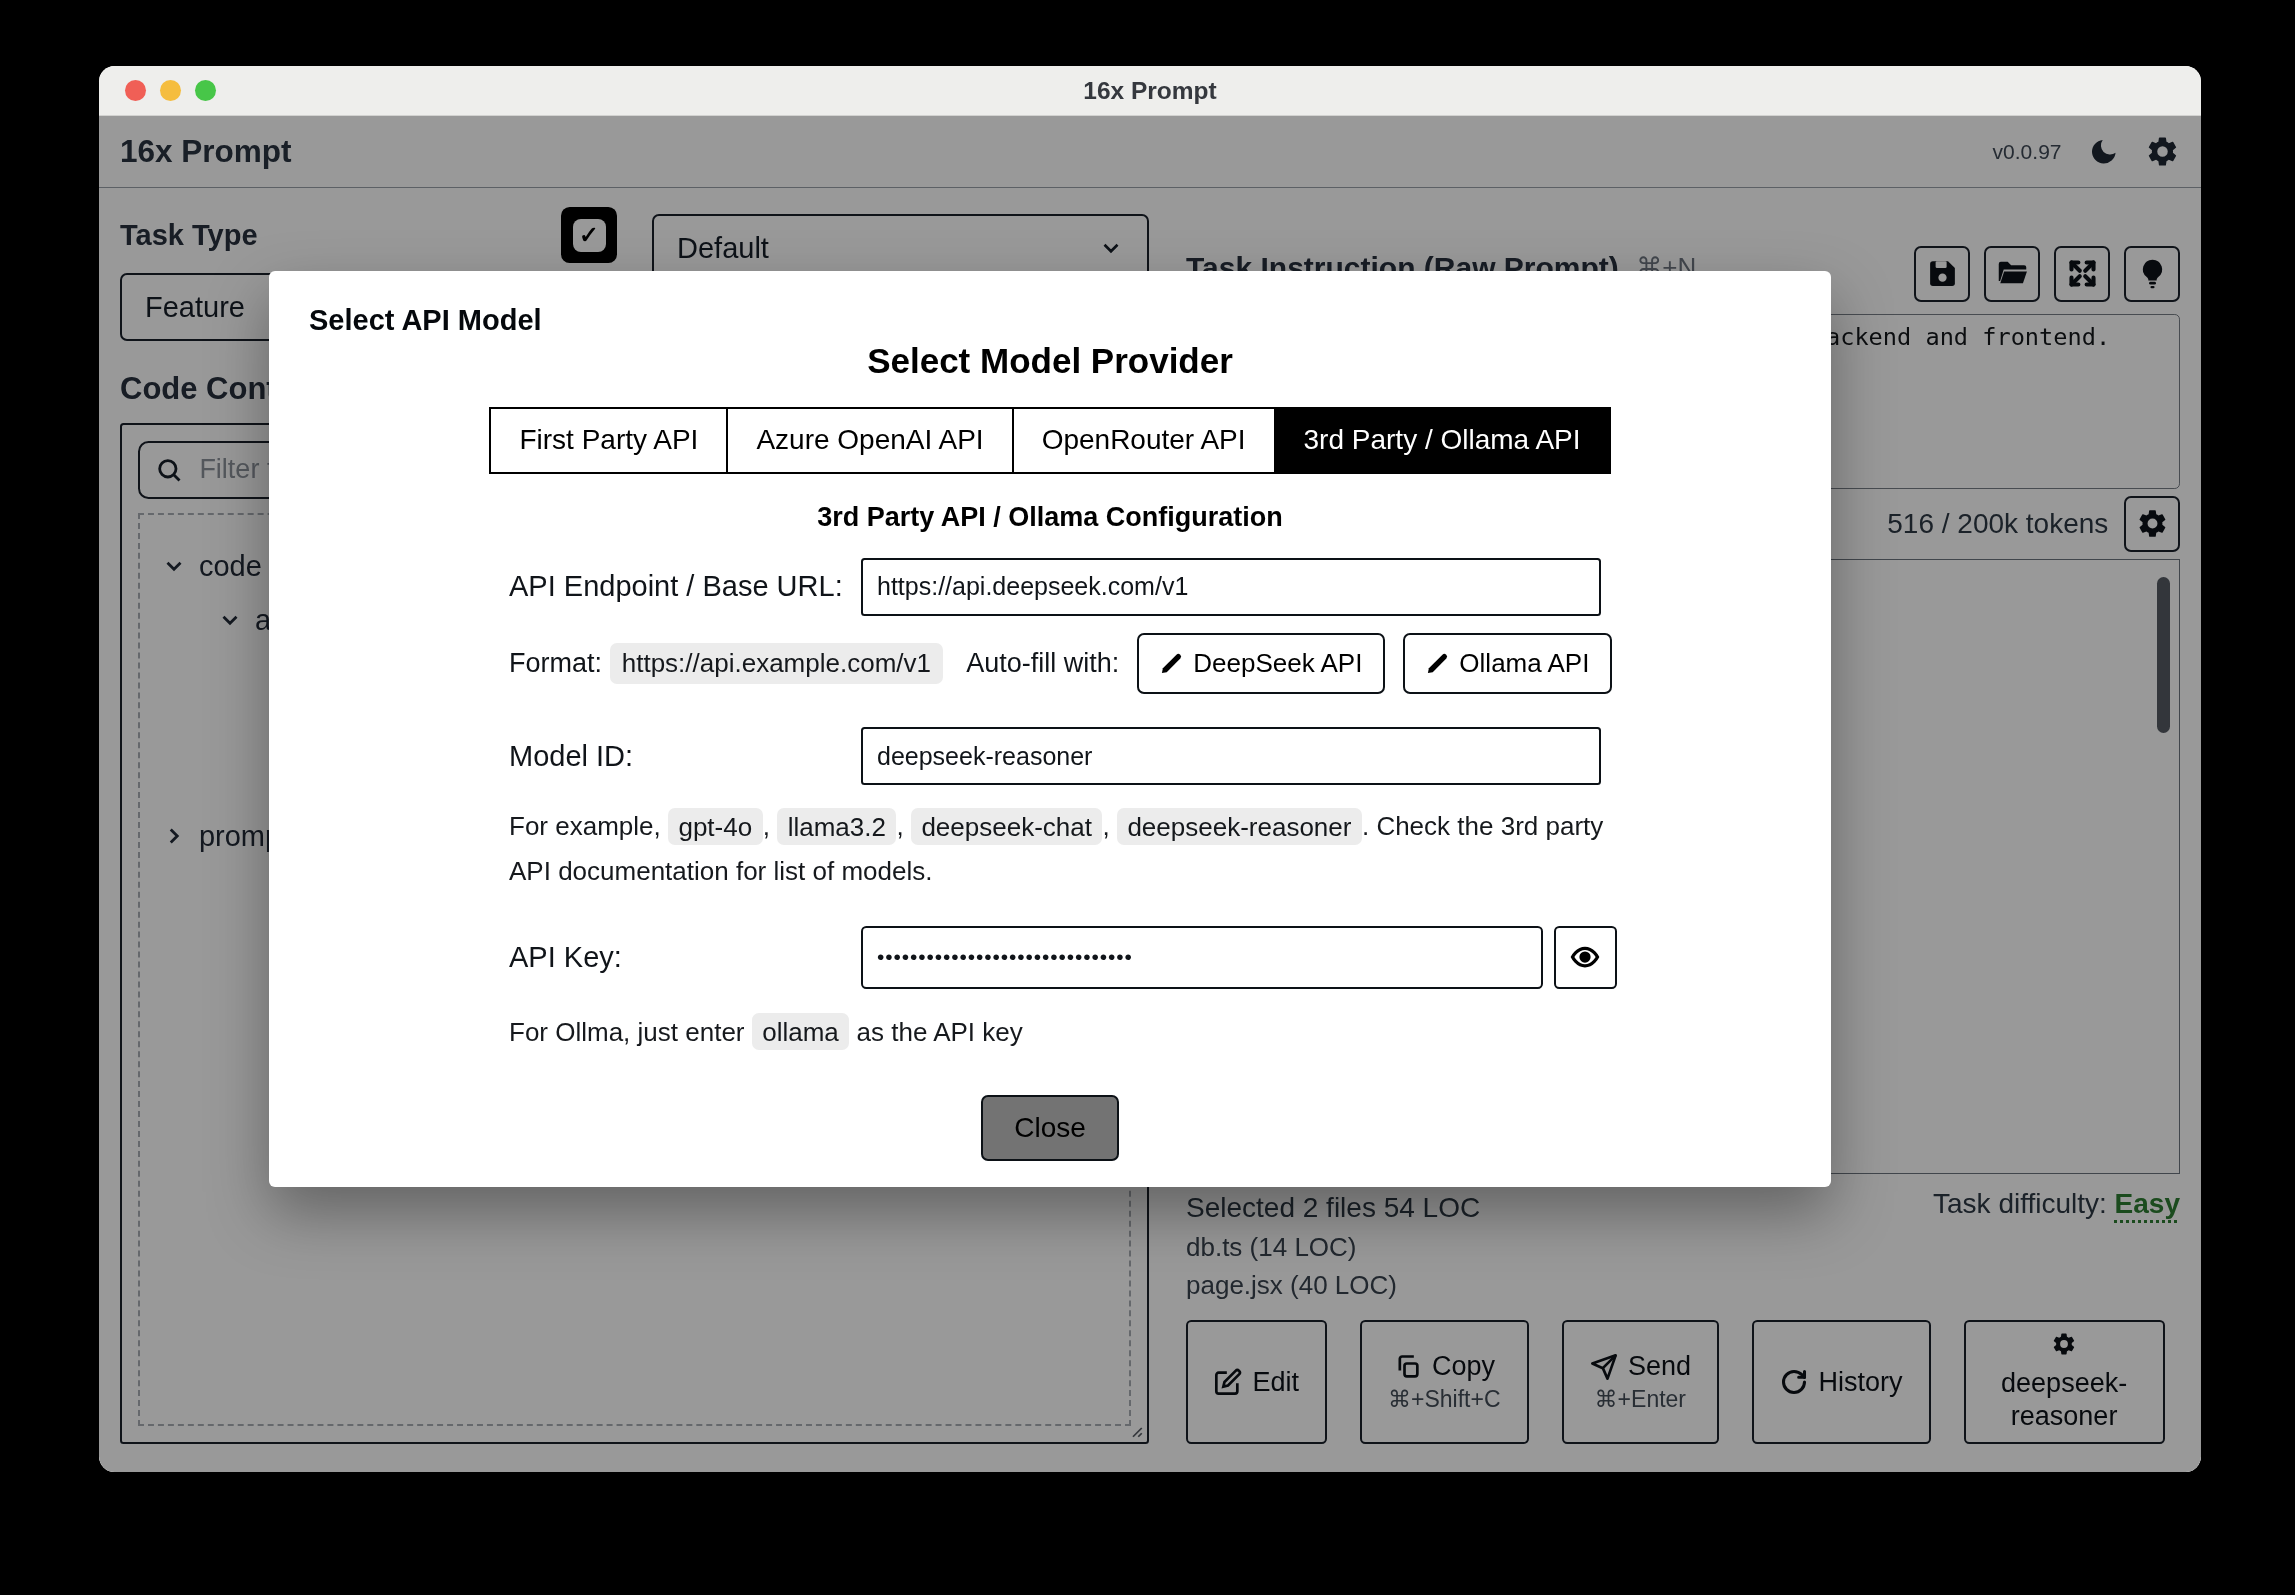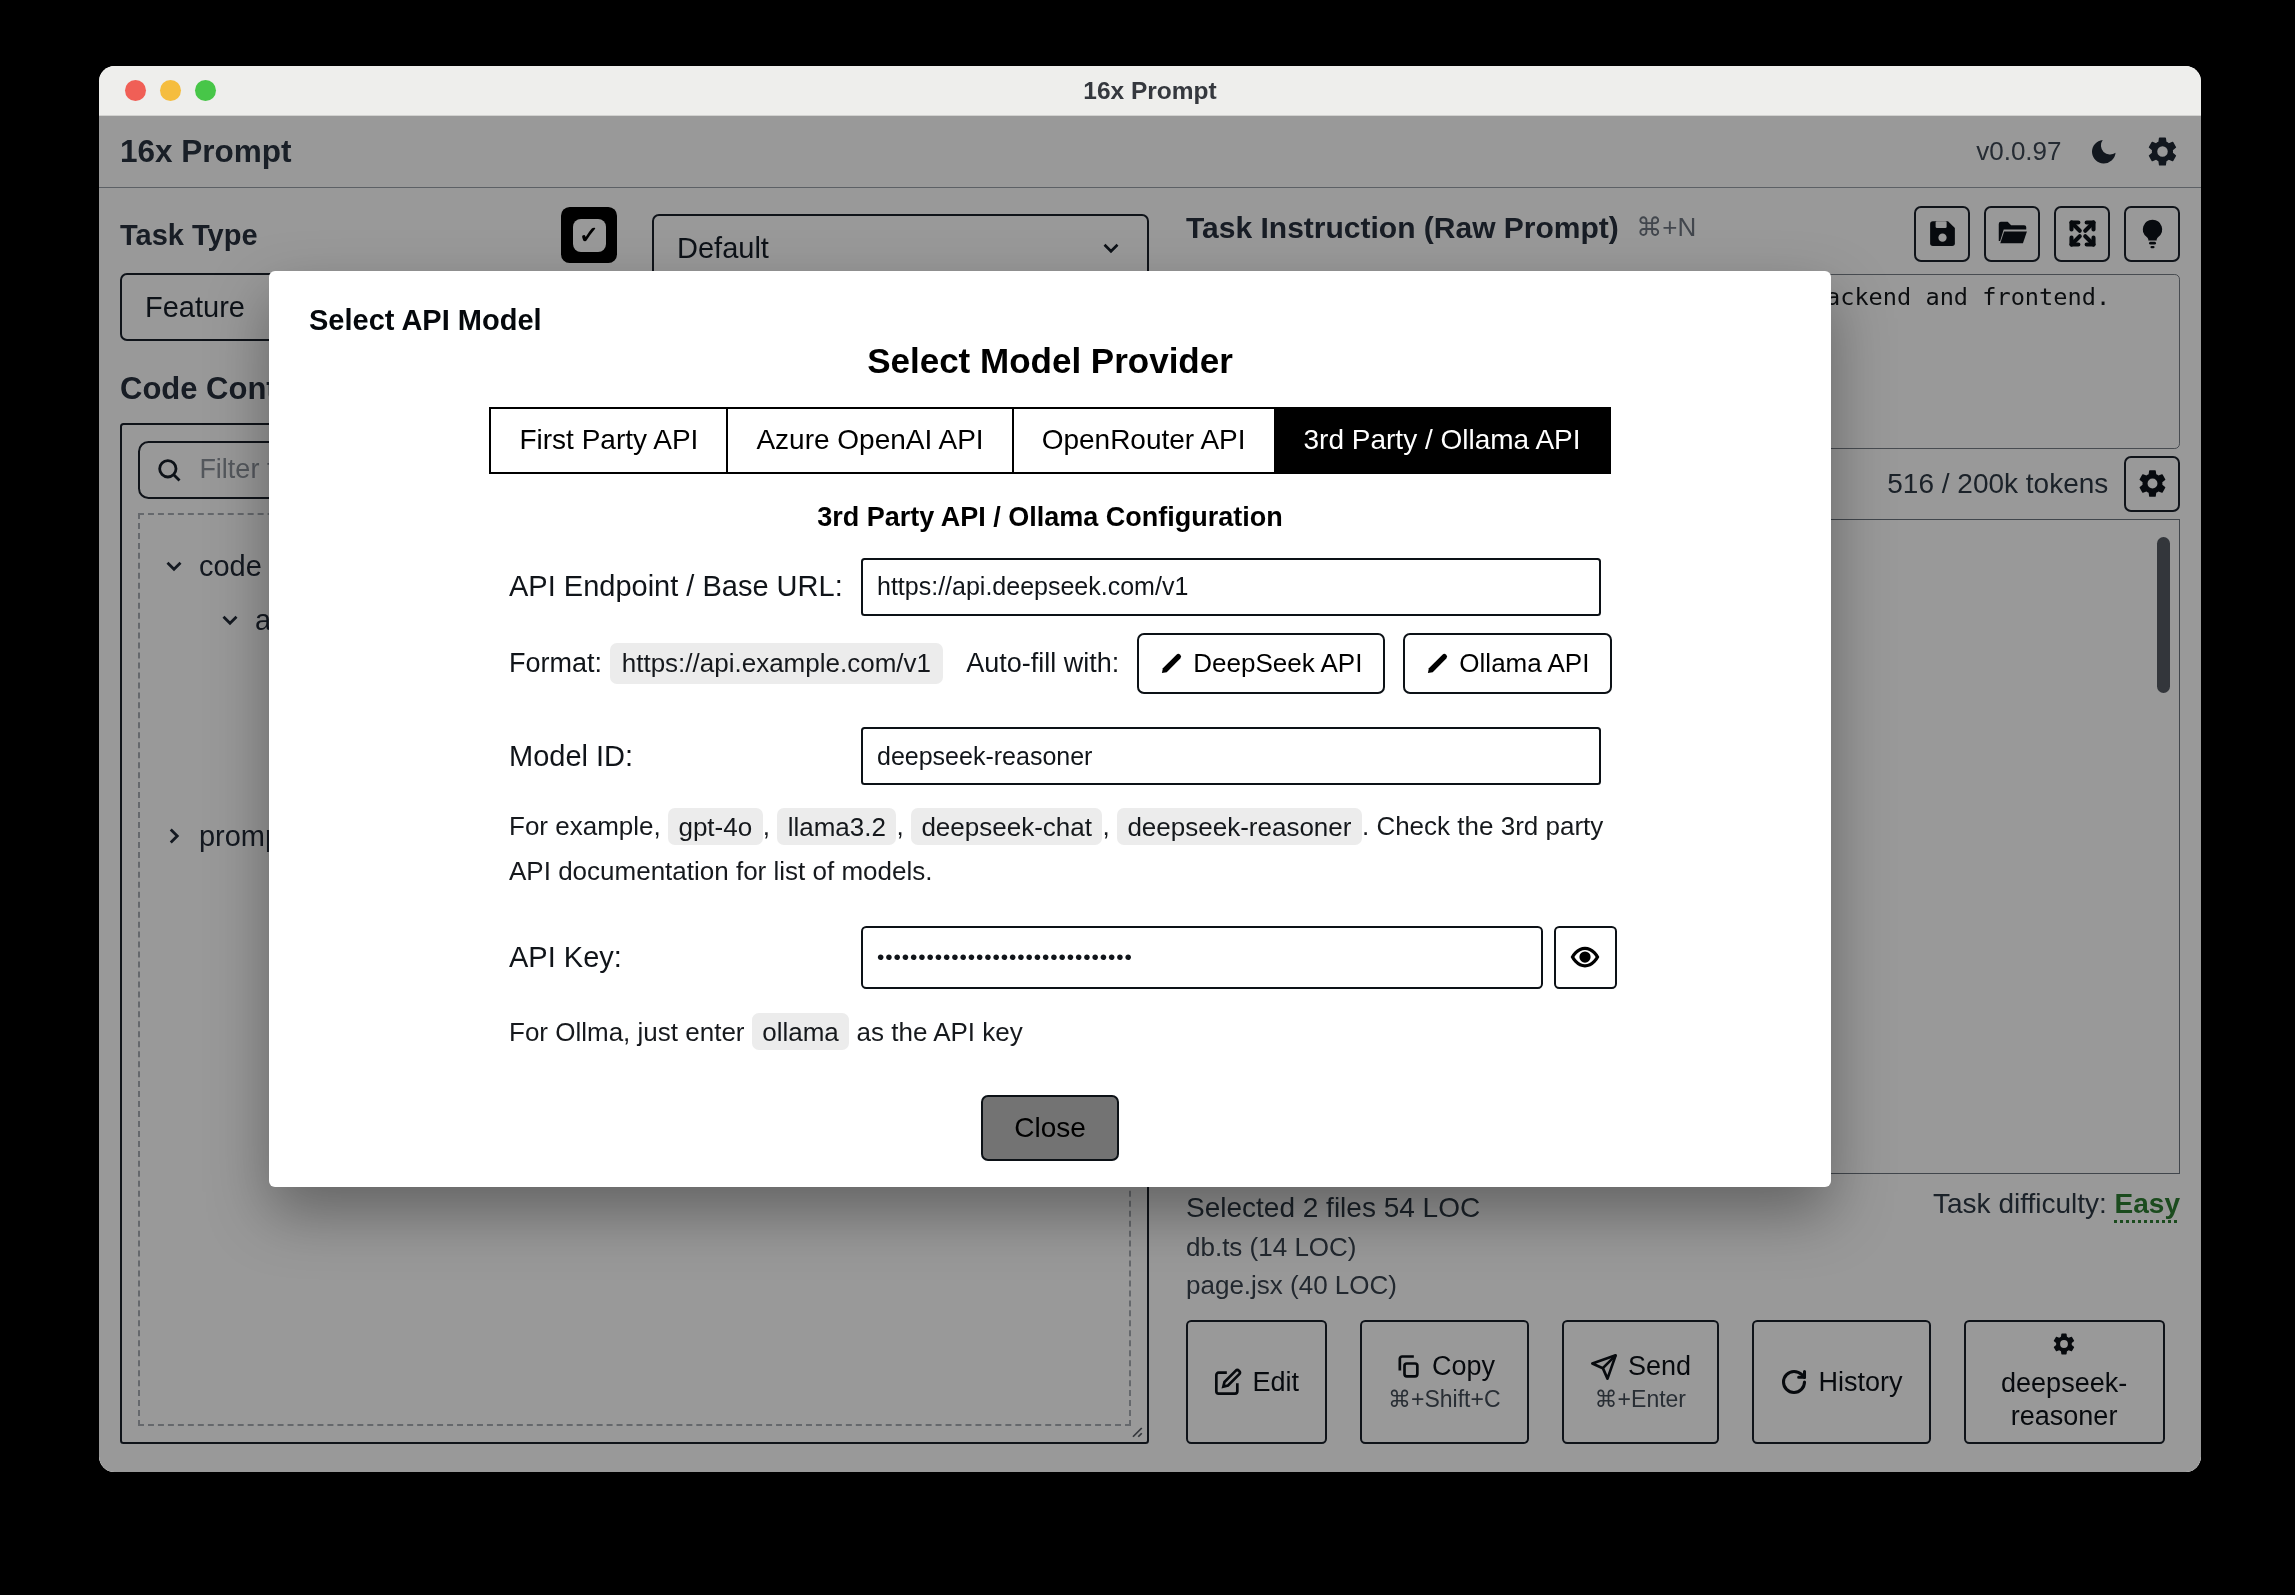--- a/index.html
+++ b/index.html
@@ -18,21 +18,21 @@
   .light.red{background:#f05f56;}
   .light.yellow{background:#f5bd3e;}
   .light.green{background:#47c648;}
   .tb-title{position:absolute;left:0;right:0;text-align:center;font-weight:bold;font-size:24.5px;color:#35383e;}
 
   .app{position:relative;height:1356px;background:#fff;display:flex;flex-direction:column;}
   .app-header{height:72px;flex:none;display:flex;align-items:center;justify-content:space-between;
               padding:0 21px;border-bottom:1.7px solid #9aa0a8;}
   .app-name{font-weight:bold;font-size:31.5px;color:#2b3542;}
   .hdr-right{display:flex;align-items:center;gap:26px;color:#3f4956;}
-  .version{font-size:26px;}
+  .version{font-size:21px;}
 
   .content{flex:1;display:flex;gap:37px;padding:17.5px 21px 28px 21px;min-height:0;}
   .col-left{width:1029px;flex:none;display:flex;flex-direction:column;min-height:0;}
   .col-right{flex:1;display:flex;flex-direction:column;min-height:0;}
 
   .field-row{display:flex;gap:35px;}
   .field-group{width:497px;}
   .lab-row{display:flex;align-items:center;justify-content:space-between;height:59px;}
   .field-label{font-weight:bold;font-size:29px;color:#28313e;}
   .lab-btns{display:flex;gap:12.2px;}
@@ -53,21 +53,21 @@
   .dropzone{margin-top:14px;flex:1;border:2.6px dashed #a9aeb5;position:relative;padding-top:24.5px;min-height:0;}
   .tree-row{display:flex;align-items:center;gap:12.2px;height:54px;font-size:29px;color:#222b38;}
   .tree-row.lv0{padding-left:21px;}
   .tree-row.lv1{padding-left:77px;}
   .tree-row.lv2{padding-left:133px;}
   .tree-row.selected{font-weight:bold;}
   .drop-hint{margin-top:28px;padding-left:138px;font-size:28px;color:#39424e;}
   .grip{position:absolute;right:3.5px;bottom:3.5px;color:#555b63;}
 
   
-  .ti-label-row{display:flex;align-items:flex-start;justify-content:space-between;height:68px;}
+  .ti-label-row{display:flex;align-items:flex-start;justify-content:space-between;height:68px;margin-top:40px;}
   .ti-label-left{display:flex;align-items:center;gap:17.5px;padding-top:5.2px;}
   .ti-label{font-weight:bold;font-size:30px;color:#28313e;}
   .shortcut{font-size:26px;color:#6e7681;}
   .icon-btns{display:flex;gap:14px;}
   .textarea{height:175px;border:1.7px solid #787f88;border-radius:5.2px;padding:8.7px 14px;
             font-family:"DejaVu Sans Mono","Liberation Mono",monospace;font-size:23.6px;color:#15181c;
             white-space:pre-wrap;position:relative;}
   .tokens-row{height:70px;display:flex;align-items:center;justify-content:flex-end;gap:15.7px;}
   .tokens-text{font-size:28px;color:#2e3945;}
   .preview{flex:1;border:1.7px solid #6d757f;position:relative;padding:19px 26px;overflow:hidden;min-height:0;

